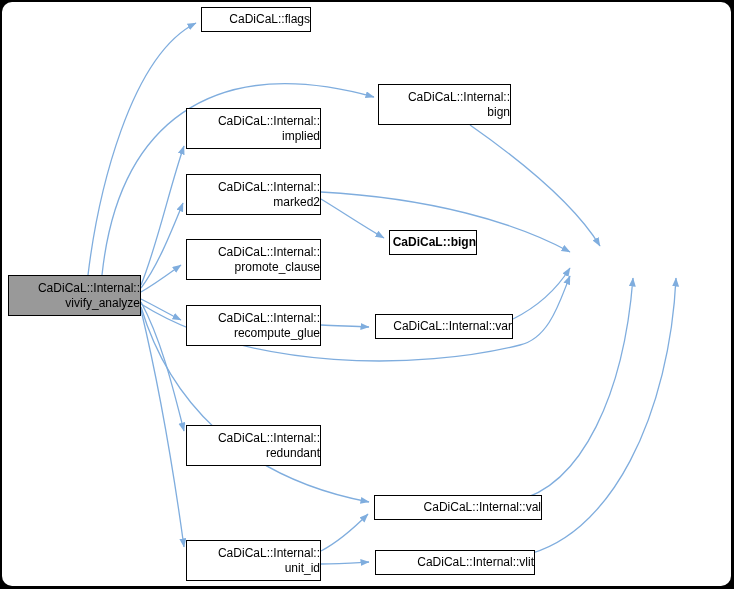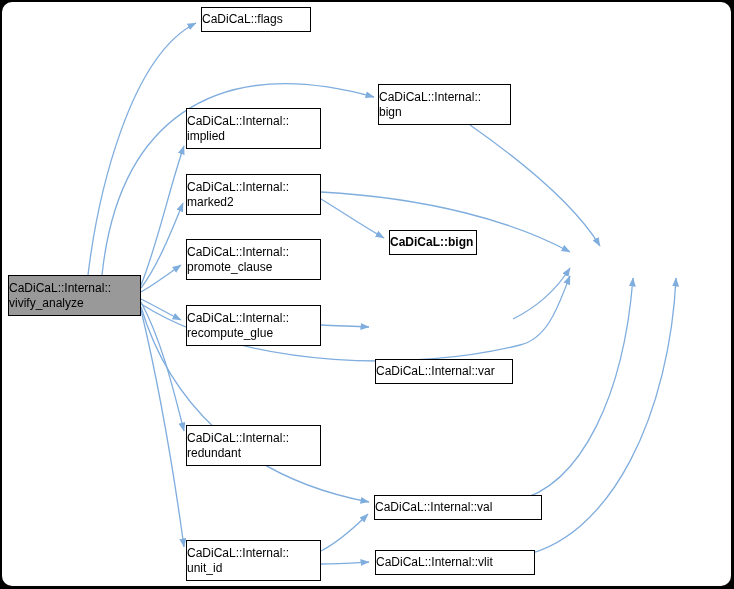--- a/index.html
+++ b/index.html
@@ -47,25 +47,26 @@
   .node {
     position: absolute;
     box-sizing: border-box;
     background: var(--nodefill, #ffffff);
     border: 1px solid var(--nodeborder, #000000);
     color: #000000;
     font-size: 12px;
     line-height: 15px;
     display: flex;
     flex-direction: column;
-    align-items: flex-start;
+    align-items: flex-end;
     justify-content: center;
     text-align: center;
     white-space: nowrap;
     cursor: pointer;
+    padding-left: 36px;
   }
   .node.highlighted {
     background: var(--highlight, #999999);
     cursor: default;
   }
 </style>
 </head>
 <body style="background: rgb(0, 0, 0);">
 
 <div class="stage">
@@ -124,21 +125,21 @@
         <div>promote_clause</div>
       </div>
       <div class="node highlighted" style="left: 8px; top: 275px; width: 133px; height: 41px;">
         <div>CaDiCaL::Internal::</div>
         <div>vivify_analyze</div>
       </div>
       <div class="node" style="left: 186px; top: 305px; width: 135px; height: 41px;">
         <div>CaDiCaL::Internal::</div>
         <div>recompute_glue</div>
       </div>
-      <div class="node" style="left: 375px; top: 314px; width: 138px; height: 25px; margin-top: 45px;">
+      <div class="node" style="left: 375px; top: 314px; width: 138px; height: 25px;">
         <div>CaDiCaL::Internal::var</div>
       </div>
       <div class="node" style="left: 186px; top: 425px; width: 135px; height: 41px;">
         <div>CaDiCaL::Internal::</div>
         <div>redundant</div>
       </div>
       <div class="node" style="left: 374px; top: 495px; width: 168px; height: 25px;">
         <div>CaDiCaL::Internal::val</div>
       </div>
       <div class="node" style="left: 186px; top: 540px; width: 135px; height: 41px;">

